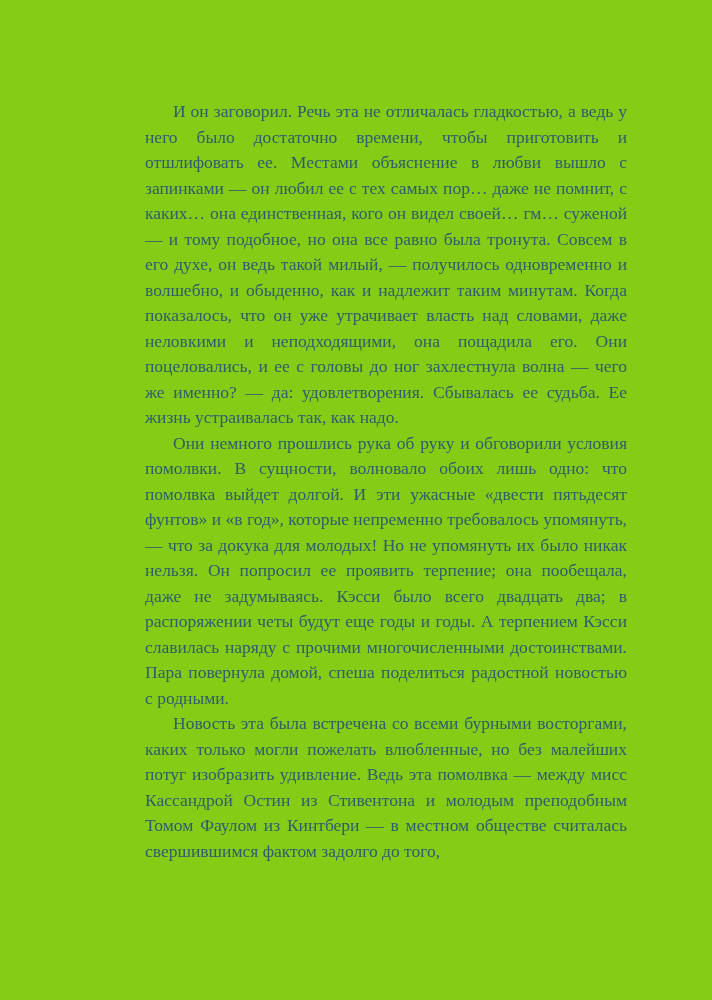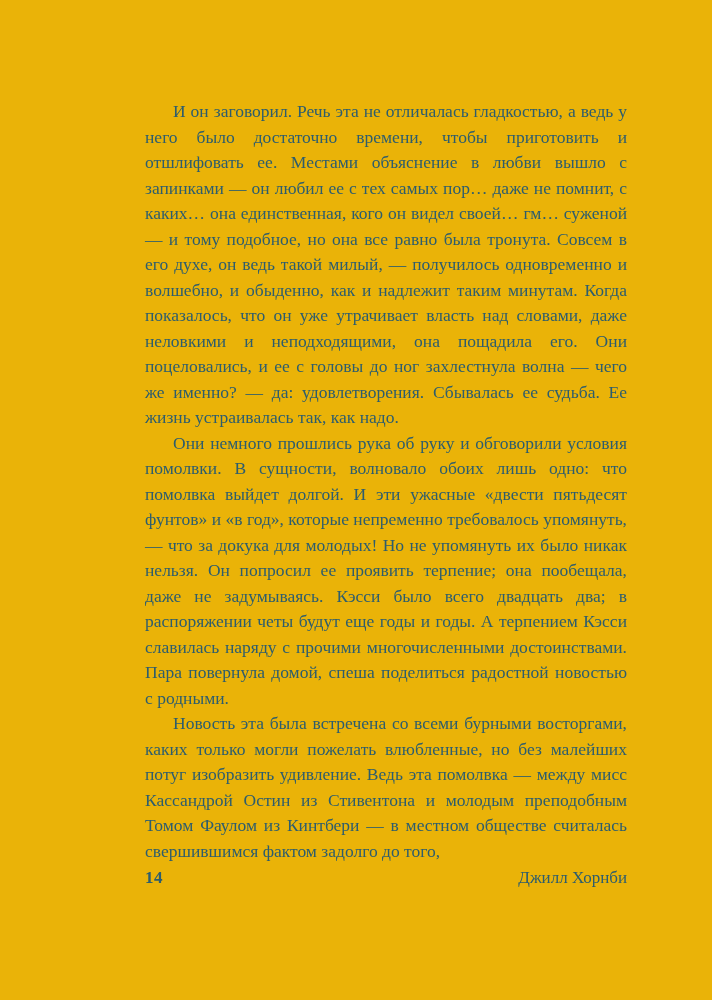--- a/index.html
+++ b/index.html
@@ -4,21 +4,21 @@
 <style>
   html, body {
     margin: 0;
     padding: 0;
     background: #ffffff;
   }
   .page {
     position: relative;
     width: 712px;
     height: 1000px;
-    background: #eab308;
+    background: #84cc16;
     overflow: hidden;
     font-family: "Liberation Serif", "DejaVu Serif", serif;
     color: #2d5d6e;
   }
   .text-block {
     position: absolute;
     left: 145px;
     top: 99px;
     width: 482px;
     font-size: 17.5px;
@@ -51,18 +51,14 @@
 <body>
 
 <div class="page">
 
   <div class="text-block">
     <p>И он заговорил. Речь эта не отличалась гладкостью, а ведь у него было достаточно времени, чтобы приготовить и отшлифовать ее. Местами объяснение в любви вышло с запинками — он любил ее с тех самых пор… даже не помнит, с каких… она единственная, кого он видел своей… гм… суженой — и тому подобное, но она все равно была тронута. Совсем в его духе, он ведь такой милый, — получилось одновременно и волшебно, и обыденно, как и надлежит таким минутам. Когда показалось, что он уже утрачивает власть над словами, даже неловкими и неподходящими, она пощадила его. Они поцеловались, и ее с головы до ног захлестнула волна — чего же именно? — да: удовлетворения. Сбывалась ее судьба. Ее жизнь устраивалась так, как надо.</p>
     <p>Они немного прошлись рука об руку и обговорили условия помолвки. В сущности, волновало обоих лишь одно: что помолвка выйдет долгой. И эти ужасные «двести пятьдесят фунтов» и «в год», которые непременно требовалось упомянуть, — что за докука для молодых! Но не упомянуть их было никак нельзя. Он попросил ее проявить терпение; она пообещала, даже не задумываясь. Кэсси было всего двадцать два; в распоряжении четы будут еще годы и годы. А терпением Кэсси славилась наряду с прочими многочисленными достоинствами. Пара повернула домой, спеша поделиться радостной новостью с родными.</p>
     <p>Новость эта была встречена со всеми бурными восторгами, каких только могли пожелать влюбленные, но без малейших потуг изобразить удивление. Ведь эта помолвка — между мисс Кассандрой Остин из Стивентона и молодым преподобным Томом Фаулом из Кинтбери — в местном обществе считалась свершившимся фактом задолго до того,</p>
   </div>
 
-  <div class="footer">
-    <span class="page-number">14</span>
-    <span class="author">Джилл Хорнби</span>
-  </div>
 
 </div>
 
 </body></html>

